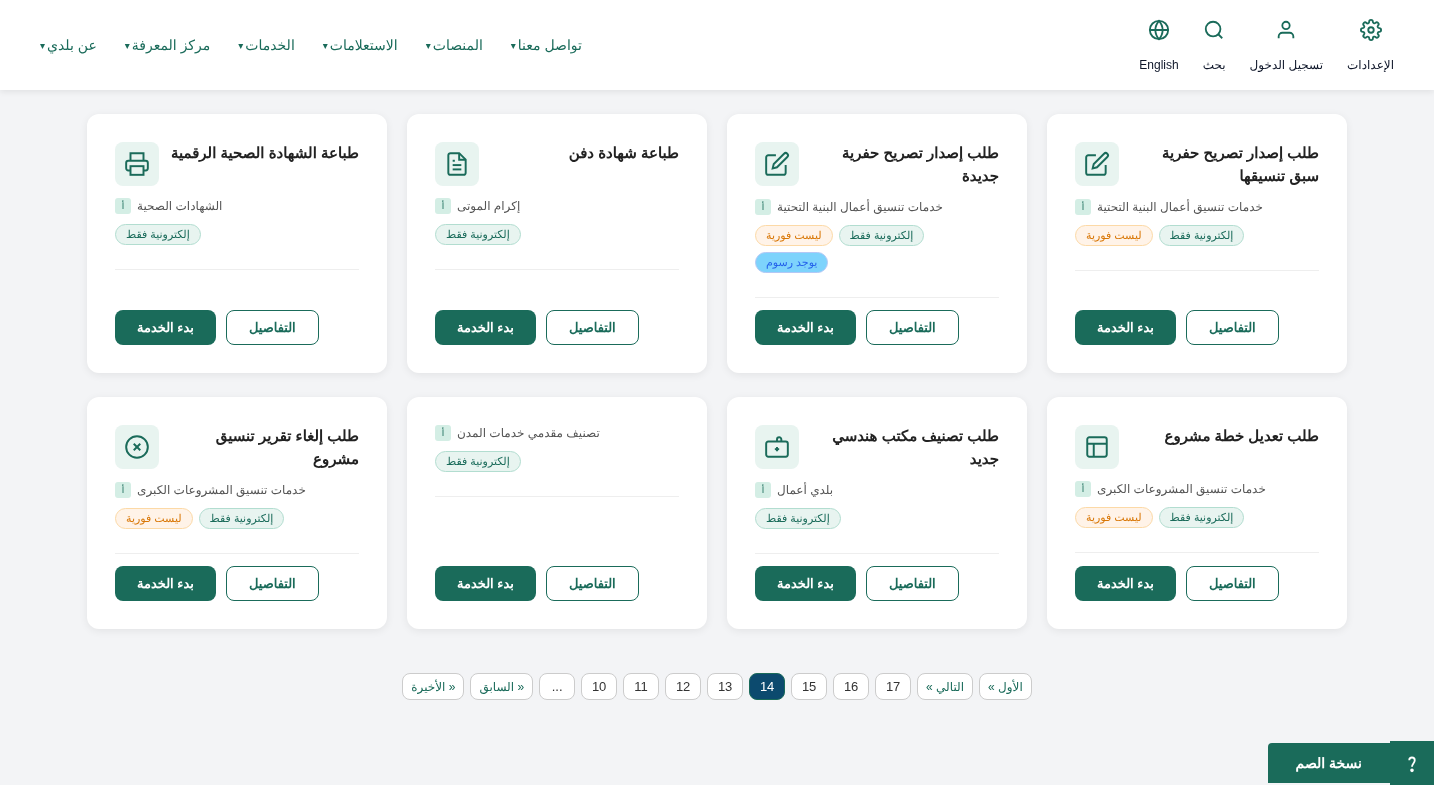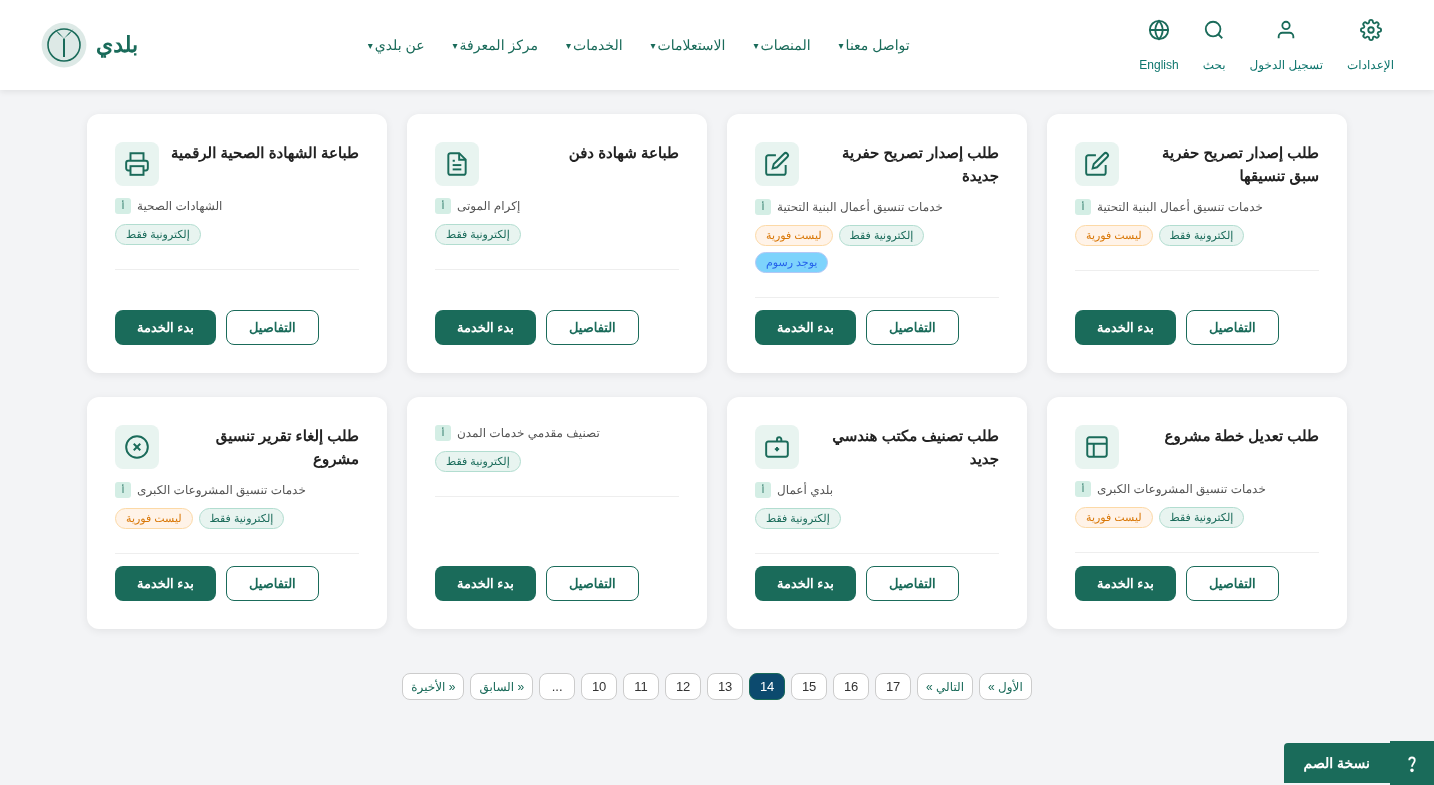--- a/index.html
+++ b/index.html
@@ -28,21 +28,21 @@
       display: flex;
       align-items: center;
       gap: 24px;
     }
     .header-icon-item {
       display: flex;
       flex-direction: column;
       align-items: center;
       gap: 17px;
       cursor: pointer;
-      color: #0f766e;
+      color: #0f172a;
       font-size: 12px;
     }
     .header-icon-item svg {
       width: 22px;
       height: 22px;
     }
     .header-nav {
       display: flex;
       align-items: center;
       gap: 28px;
@@ -246,21 +246,21 @@
       position: fixed;
       bottom: 0;
       right: 0;
       display: flex;
       align-items: center;
       gap: 0;
     }
     .acc-btn-main {
       background: #1a6b5a;
       color: #fff;
-      padding: 12px 20px;
+      padding: 12px 28px;
       font-size: 14px;
       font-weight: 600;
       border: none;
       cursor: pointer;
       border-radius: 4px 0 0 0;
     }
     .acc-icon-btn {
       background: #1a6b5a;
       color: #fff;
       width: 44px;
@@ -332,33 +332,20 @@
     <div class="nav-item">
       <span>مركز المعرفة</span>
       <span class="chevron">▾</span>
     </div>
     <div class="nav-item">
       <span>عن بلدي</span>
       <span class="chevron">▾</span>
     </div>
   </nav>
 
-  <div class="logo-area">
-    <span class="logo-text">بلدي</span>
-    <svg class="logo-icon" viewBox="0 0 60 60">
-      <circle cx="30" cy="30" r="28" fill="#1a6b5a" opacity="0.15"></circle>
-      <circle cx="30" cy="30" r="20" fill="none" stroke="#1a6b5a" stroke-width="2"></circle>
-
-      <line x1="30" y1="45" x2="30" y2="22" stroke="#1a6b5a" stroke-width="2.5"></line>
-      <path d="M30 22 Q22 16 18 10 Q24 14 30 22" fill="#1a6b5a"></path>
-      <path d="M30 22 Q38 16 42 10 Q36 14 30 22" fill="#1a6b5a"></path>
-      <path d="M30 26 Q22 22 16 20 Q22 22 30 26" fill="#1a6b5a"></path>
-      <path d="M30 26 Q38 22 44 20 Q38 22 30 26" fill="#1a6b5a"></path>
-    </svg>
-  </div>
 </header>
 
 <main class="main-content">
 
   <div class="cards-grid" id="row1">
       <div class="card">
       <div class="card-header">
         <div class="card-title">طلب إصدار تصريح حفرية سبق تنسيقها</div>
         <div class="card-icon">
             <svg viewBox="0 0 24 24" fill="none" stroke="#1a6b5a" stroke-width="1.8">

